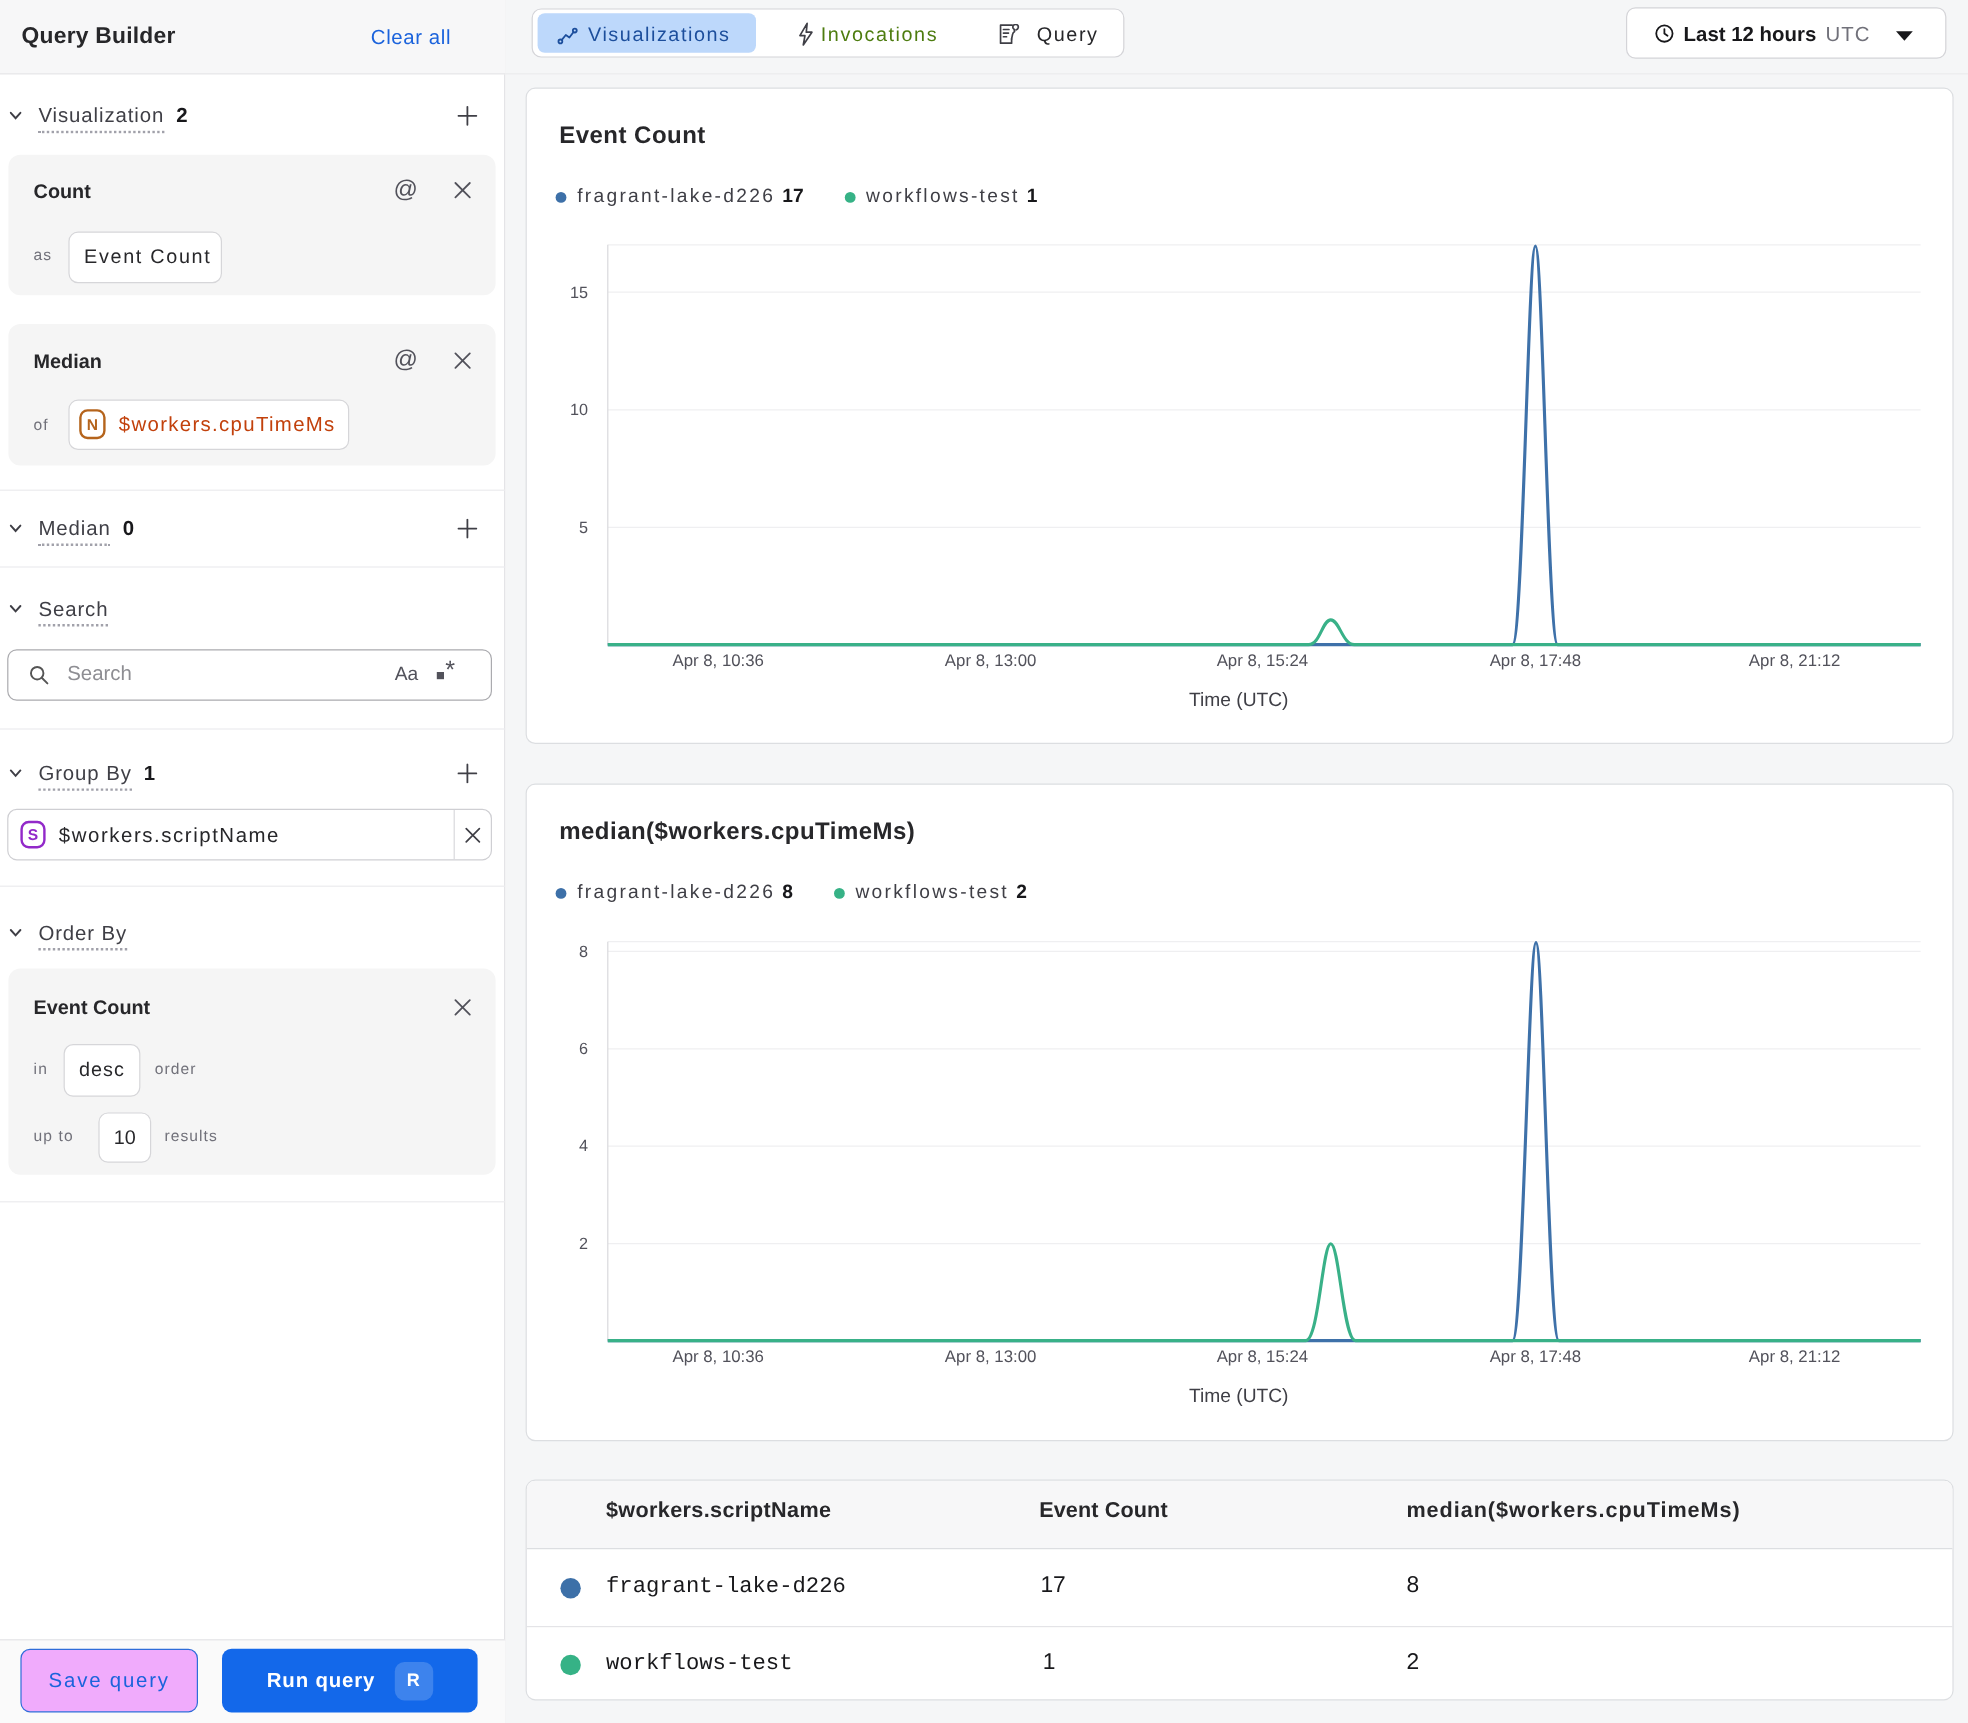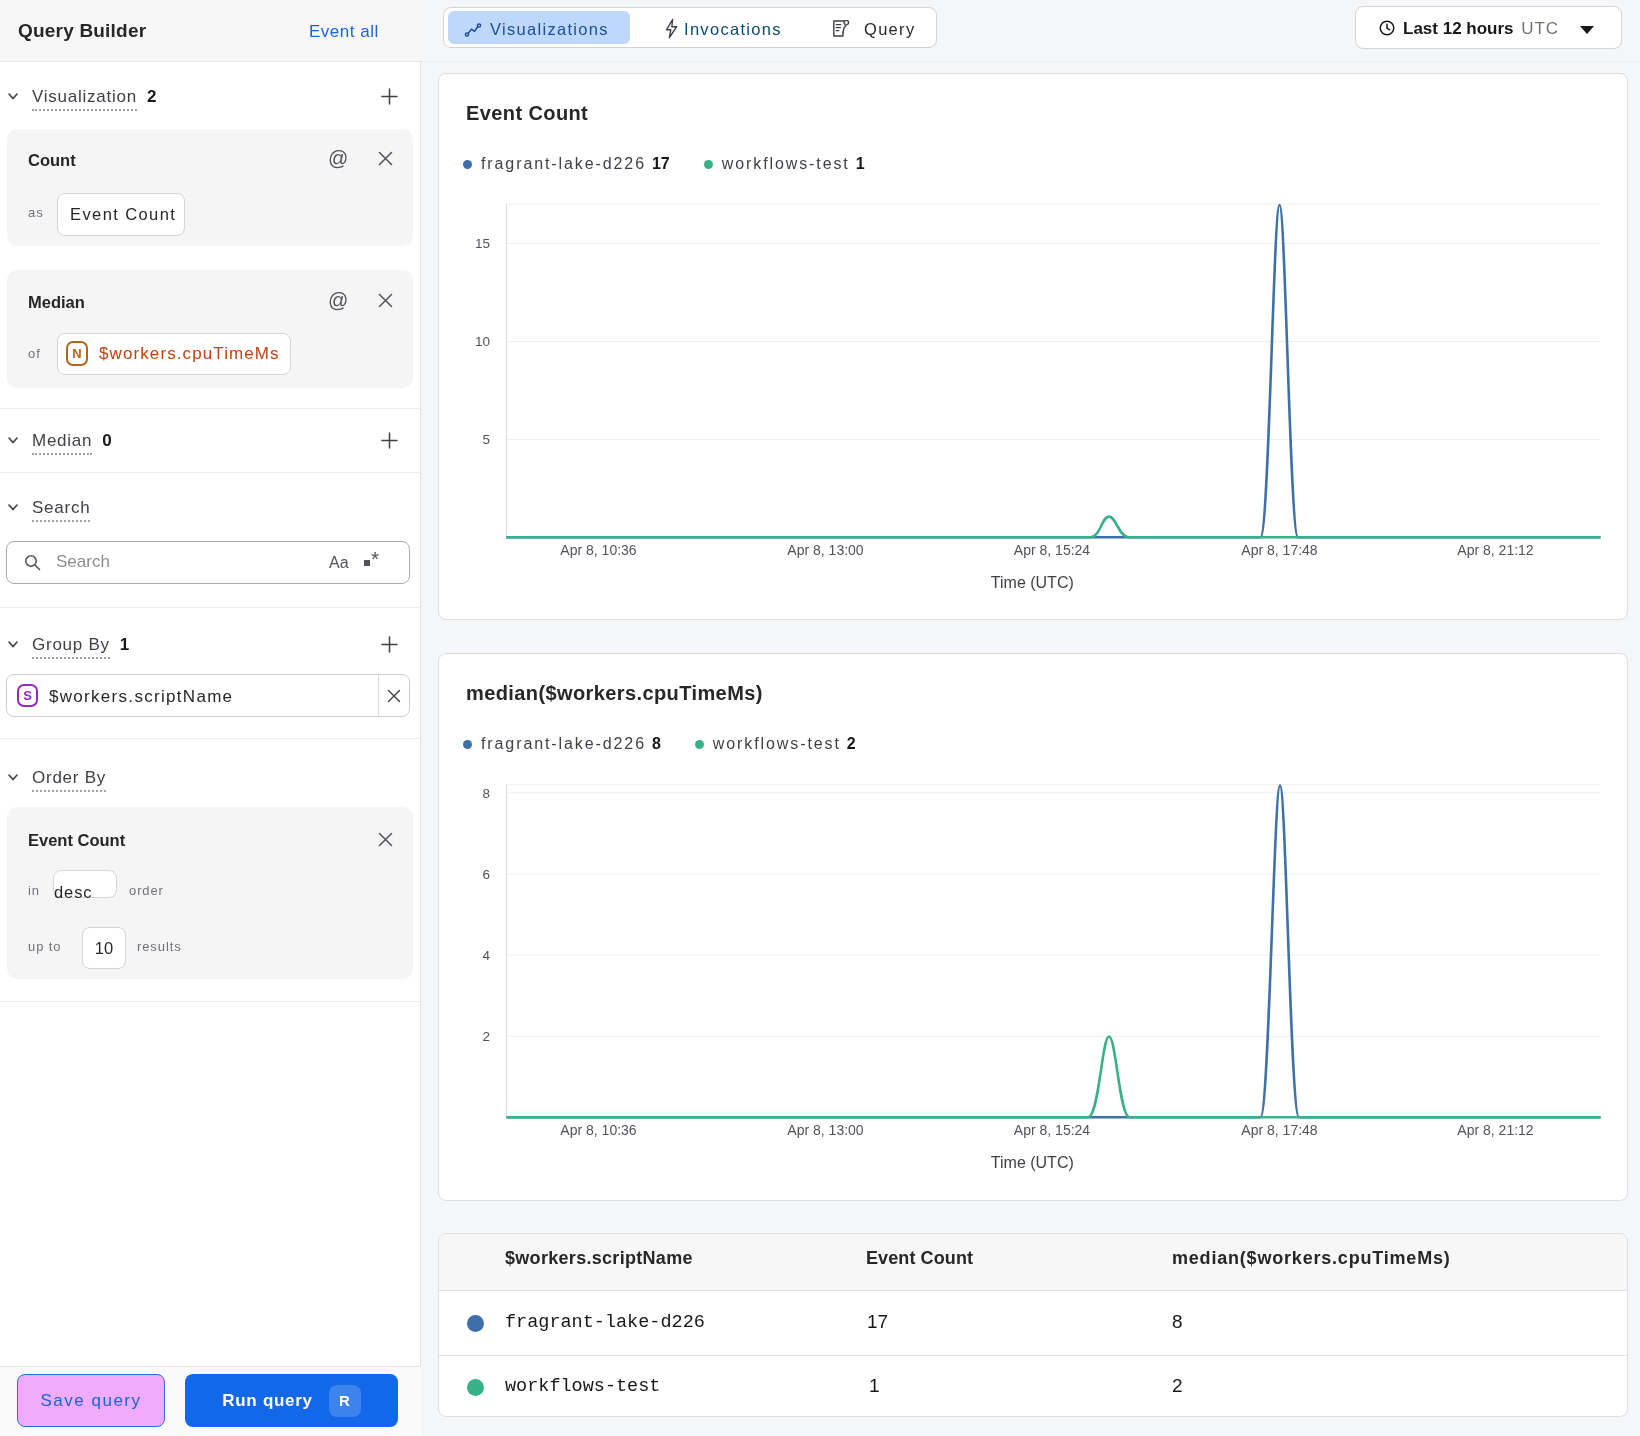--- a/index.html
+++ b/index.html
@@ -31,21 +31,21 @@
   .ldot{width:9px;height:9px;border-radius:50%;margin-right:9px;}
   .lnum{font-weight:bold;color:#18181b;margin-left:6px;}
   .mono{font-family:"Liberation Mono",monospace;}
 </style>
 </head>
 <body>
 
 <div id="sidebar" class="abs"></div>
 <div id="sbhead" class="abs"></div>
 <div class="abs qbtitle">Query Builder</div>
-<div class="abs clearall">Event all</div>
+<div class="abs clearall">Clear all</div>
 
 <svg class="abs chev" style="left:7px;top:90px" viewBox="0 0 12 12" fill="none" stroke="#3f3f46" stroke-width="1.6" stroke-linecap="round">
     <path d="M2 4 L6 8.5 L10 4"></path>
   </svg>
 <div class="abs sechead" style="left:32px;top:87px"><span class="lbl">Visualization</span><span class="num">2</span></div>
 <svg class="abs plus" style="left:381px;top:88px" viewBox="0 0 17 17" stroke="#3f3f46" stroke-width="1.5" stroke-linecap="round">
     <path d="M8.5 1 V16 M1 8.5 H16"></path>
   </svg>
 
 <div class="abs gcard" style="left:7px;top:129px;width:406px;height:117px"></div>
@@ -115,41 +115,41 @@
 <svg class="abs chev" style="left:7px;top:771px" viewBox="0 0 12 12" fill="none" stroke="#3f3f46" stroke-width="1.6" stroke-linecap="round">
     <path d="M2 4 L6 8.5 L10 4"></path>
   </svg>
 <div class="abs sechead" style="left:32px;top:768px"><span class="lbl">Order By</span></div>
 <div class="abs gcard" style="left:7px;top:807px;width:406px;height:172px"></div>
 <div class="abs cardtitle" style="left:28px;top:831px">Event Count</div>
 <svg class="abs" style="left:378px;top:832px" width="15" height="15" viewBox="0 0 15 15" stroke="#52525b" stroke-width="1.5" stroke-linecap="round">
     <path d="M1.5 1.5 L13.5 13.5 M13.5 1.5 L1.5 13.5"></path>
   </svg>
 <div class="abs graylbl" style="left:28px;top:883px">in</div>
-<div class="abs pill" style="left:53px;top:870px;width:64px;height:28px;line-height:42px;letter-spacing:.9px">desc</div>
+<div class="abs pill" style="left:53px;top:870px;width:64px;height:44px;line-height:42px;text-align:center;letter-spacing:.9px">desc</div>
 <div class="abs graylbl" style="left:129px;top:883px">order</div>
 <div class="abs graylbl" style="left:28px;top:939px">up to</div>
 <div class="abs pill" style="left:82px;top:927px;width:44px;height:42px;line-height:40px;text-align:center">10</div>
 <div class="abs graylbl" style="left:137px;top:939px">results</div>
 <div class="abs divider" style="top:1001px"></div>
 
 <div class="abs" style="left:421px;top:0;width:1219px;height:62px;border-bottom:1px solid #ececed;box-sizing:border-box"></div>
 
 <div class="abs" style="left:443px;top:7px;width:494px;height:41px;background:#fff;border:1px solid #d4d4d8;border-radius:8px;box-sizing:border-box"></div>
 <div class="abs" style="left:448px;top:11px;width:182px;height:33px;background:#bdd8fb;border-radius:6px"></div>
 <svg class="abs" style="left:464px;top:21px" width="18" height="18" viewBox="0 0 18 18" fill="none" stroke="#1c4e9c" stroke-width="1.5" stroke-linecap="round" stroke-linejoin="round">
     <circle cx="3" cy="13.5" r="1.6"></circle>
     <circle cx="15" cy="4.5" r="1.6"></circle>
     <path d="M4.2 12.2 L7.5 8.2 L10.5 10.3 L13.8 5.8"></path>
   </svg>
 <div class="abs" style="left:490px;top:20px;font-size:16.5px;font-weight:500;letter-spacing:1.3px;color:#1c4e9c">Visualizations</div>
 <svg class="abs" style="left:664px;top:18px" width="15" height="21" viewBox="0 0 15 21" fill="none" stroke="#3f3f46" stroke-width="1.4" stroke-linejoin="round">
     <path d="M8.6 1.5 L2.6 11.7 H6.8 L5.4 19.5 L12.6 8.8 H7.9 Z"></path>
   </svg>
-<div class="abs" style="left:684px;top:20px;font-size:16.5px;letter-spacing:1.3px;color:#0c4a6e">Invocations</div>
+<div class="abs" style="left:684px;top:20px;font-size:16.5px;letter-spacing:1.3px;color:#4d7c0f">Invocations</div>
 <svg class="abs" style="left:832px;top:20px" width="18" height="17" viewBox="0 0 18 17" fill="none" stroke="#3f3f46" stroke-width="1.4" stroke-linejoin="round" stroke-linecap="round">
     <path d="M11.5 1 H1.8 V16 H11 V12.5"></path>
     <path d="M4.2 4.6 H8.8 M4.2 7.6 H8.4 M4.2 10.6 H6.8"></path>
     <path d="M11 12.5 L11.8 8.6 C12 7.6 12.6 6.8 13.5 6.3 L13.1 4.4 C12.3 3.9 11.9 3 12.1 2.1 C12.4 0.9 13.6 0.1 14.8 0.4 C16 0.7 16.8 1.9 16.5 3.1 C16.3 4 15.6 4.7 14.7 4.9"></path>
   </svg>
 <div class="abs" style="left:864px;top:20px;font-size:16.5px;letter-spacing:1.3px;color:#27272a">Query</div>
 
 <div class="abs" style="left:1355px;top:6px;width:267px;height:43px;background:#fff;border:1px solid #d4d4d8;border-radius:8px;box-sizing:border-box"></div>
 <svg class="abs" style="left:1379px;top:20px" width="16" height="16" viewBox="0 0 16 16" fill="none" stroke="#18181b" stroke-width="1.5" stroke-linecap="round">
     <circle cx="8" cy="8" r="6.8"></circle>

